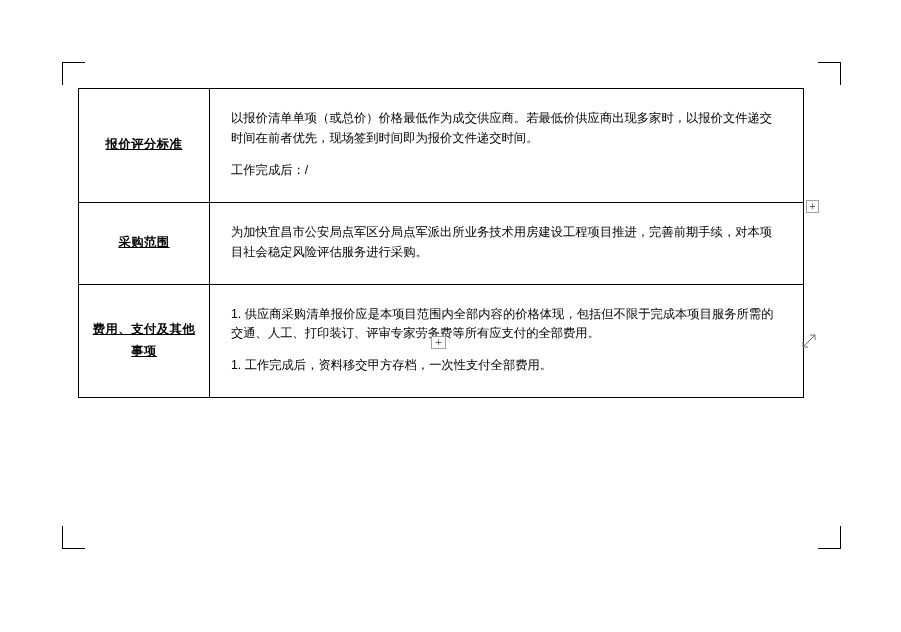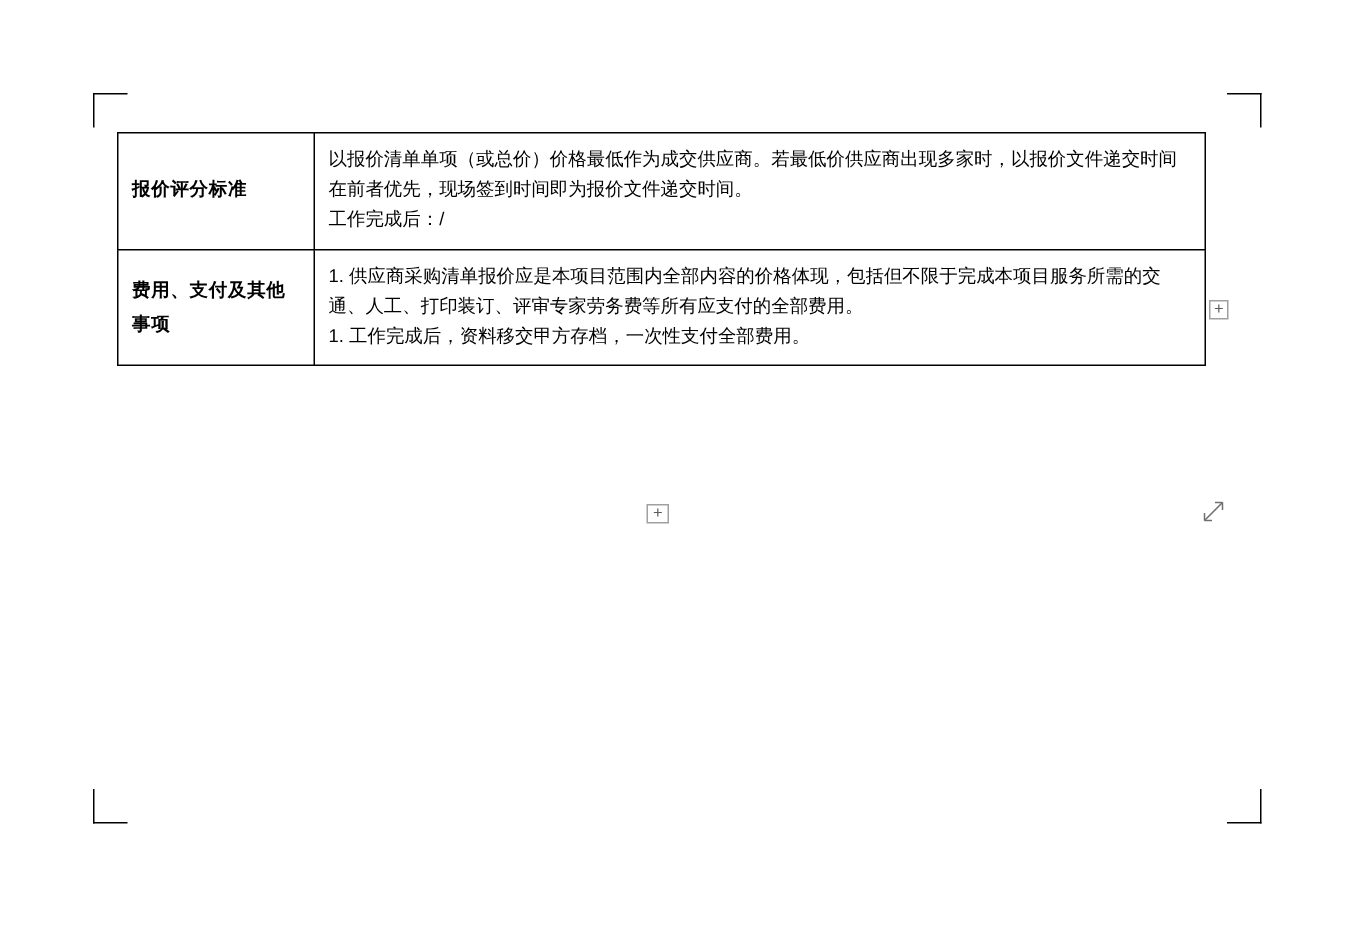--- a/index.html
+++ b/index.html
@@ -44,28 +44,30 @@
   .doc-table td {
     border: 1px solid #000000;
     vertical-align: middle;
     padding: 8px 9px 9px 9px;
     font-size: 12.3px;
     line-height: 1.62;
     color: #000000;
   }
   .doc-table td.label {
     width: 112px;
+    text-align: center;
     font-weight: bold;
     letter-spacing: 0.5px;
+    text-decoration: underline;
   }
   .doc-table td.content {
     text-align: left;
   }
   .doc-table td.content p {
-    margin: 0;
+    margin: 12px;
   }
   .row-fees td.content {
     vertical-align: top;
   }
   .row-fees td.label {
     line-height: 1.8;
     margin-left: 38px;
   }
   .fee-item {
     text-indent: 0;
@@ -126,20 +128,26 @@
 
   <table class="doc-table">
     <tbody>
       <tr class="row-scoring">
         <td class="label">报价评分标准</td>
         <td class="content">
           <p>以报价清单单项（或总价）价格最低作为成交供应商。若最低价供应商出现多家时，以报价文件递交时间在前者优先，现场签到时间即为报价文件递交时间。</p>
           <p>工作完成后：/</p>
         </td>
       </tr>
+      <tr class="row-scope">
+        <td class="label">采购范围</td>
+        <td class="content">
+          <p>为加快宜昌市公安局点军区分局点军派出所业务技术用房建设工程项目推进，完善前期手续，对本项目社会稳定风险评估服务进行采购。</p>
+        </td>
+      </tr>
       <tr class="row-fees">
         <td class="label">费用、支付及其他事项</td>
         <td class="content">
           <p class="fee-item">1. 供应商采购清单报价应是本项目范围内全部内容的价格体现，包括但不限于完成本项目服务所需的交通、人工、打印装订、评审专家劳务费等所有应支付的全部费用。</p>
           <p class="fee-item">1. 工作完成后，资料移交甲方存档，一次性支付全部费用。</p>
         </td>
       </tr>
     </tbody>
   </table>
 

